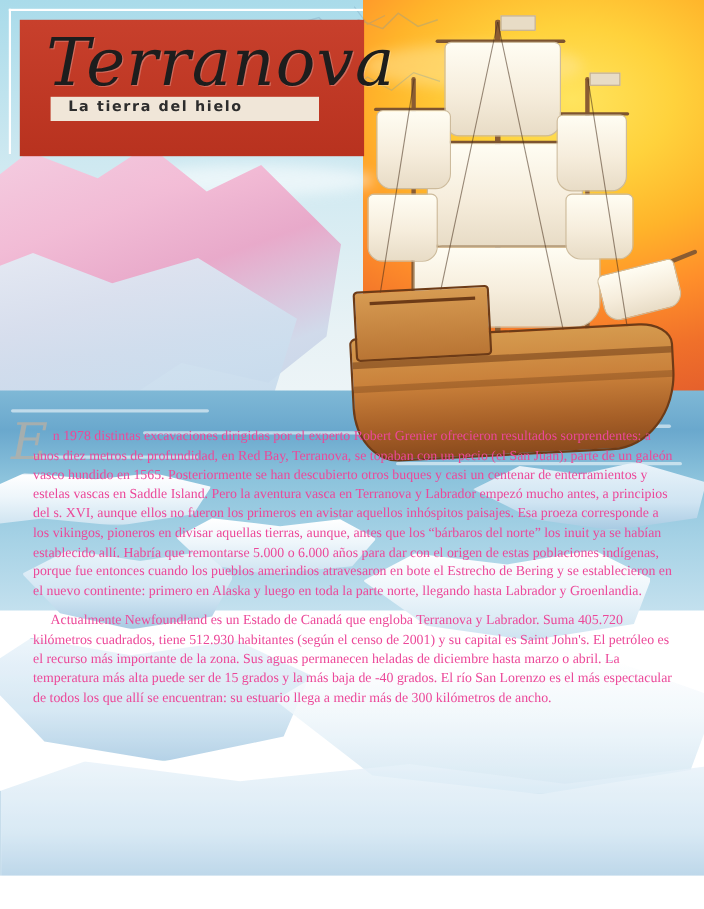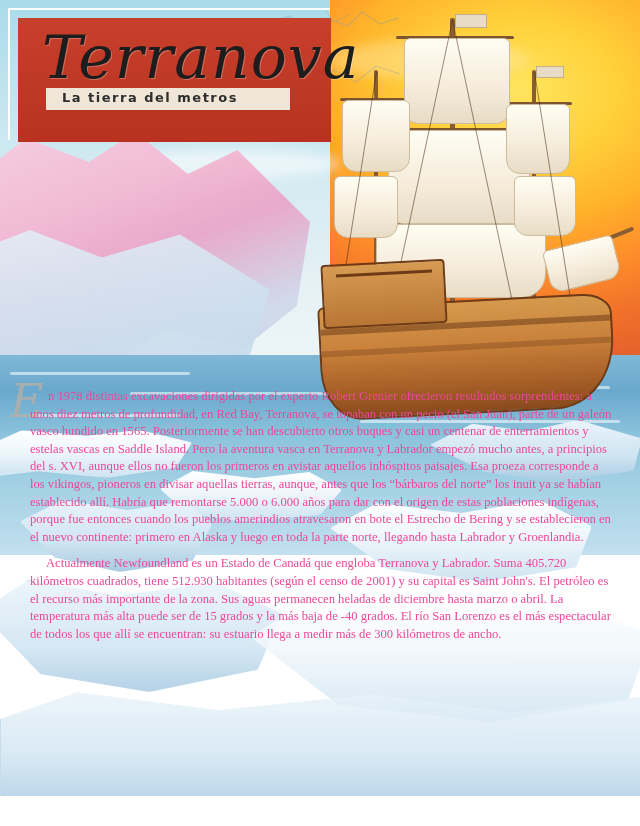--- a/index.html
+++ b/index.html
@@ -302,21 +302,21 @@
     <div class="floe" style="left:330px;top:500px;width:260px;height:80px;clip-path:polygon(0% 34%,18% 4%,50% 16%,80% 0%,100% 32%,94% 82%,58% 100%,22% 84%);"></div>
     <div class="floe blue" style="left:-20px;top:580px;width:300px;height:110px;clip-path:polygon(0% 28%,16% 0%,46% 14%,78% 2%,100% 30%,92% 80%,56% 100%,20% 84%);opacity:.85;"></div>
     <div class="floe" style="left:250px;top:600px;width:400px;height:120px;clip-path:polygon(0% 30%,14% 2%,44% 16%,76% 0%,100% 28%,94% 82%,60% 100%,22% 86%);opacity:.85;"></div>
     <div class="floe blue" style="left:0px;top:690px;width:640px;height:110px;clip-path:polygon(0% 26%,12% 2%,34% 18%,58% 4%,80% 20%,100% 6%,100% 100%,0% 100%);opacity:.8;"></div>
   </div>
 
   <div class="title-block"></div>
   <div class="title-frame"></div>
   <div class="title-text">Terranova</div>
   <div class="subtitle-bar"></div>
-  <div class="subtitle-text">La tierra del metros</div>
+  <div class="subtitle-text">La tierra del hielo</div>
 
   <div class="dropcap">E</div>
   <div class="body-text">
     <p class="first-par">n 1978 distintas excavaciones dirigidas por el experto Robert Grenier ofrecieron resultados sorprendentes: a unos diez metros de profundidad, en Red Bay, Terranova, se topaban con un pecio (el San Juan), parte de un galeón vasco hundido en 1565. Posteriormente se han descubierto otros buques y casi un centenar de enterramientos y estelas vascas en Saddle Island. Pero la aventura vasca en Terranova y Labrador empezó mucho antes, a principios del s. XVI, aunque ellos no fueron los primeros en avistar aquellos inhóspitos paisajes. Esa proeza corresponde a los vikingos, pioneros en divisar aquellas tierras, aunque, antes que los “bárbaros del norte” los inuit ya se habían establecido allí. Habría que remontarse 5.000 o 6.000 años para dar con el origen de estas poblaciones indígenas, porque fue entonces cuando los pueblos amerindios atravesaron en bote el Estrecho de Bering y se establecieron en el nuevo continente: primero en Alaska y luego en toda la parte norte, llegando hasta Labrador y Groenlandia.</p>
     <p>Actualmente Newfoundland es un Estado de Canadá que engloba Terranova y Labrador. Suma 405.720 kilómetros cuadrados, tiene 512.930 habitantes (según el censo de 2001) y su capital es Saint John's. El petróleo es el recurso más importante de la zona. Sus aguas permanecen heladas de diciembre hasta marzo o abril. La temperatura más alta puede ser de 15 grados y la más baja de -40 grados. El río San Lorenzo es el más espectacular de todos los que allí se encuentran: su estuario llega a medir más de 300 kilómetros de ancho.</p>
   </div>
 
   <div class="bottom-strip"></div>
 </div>
 

